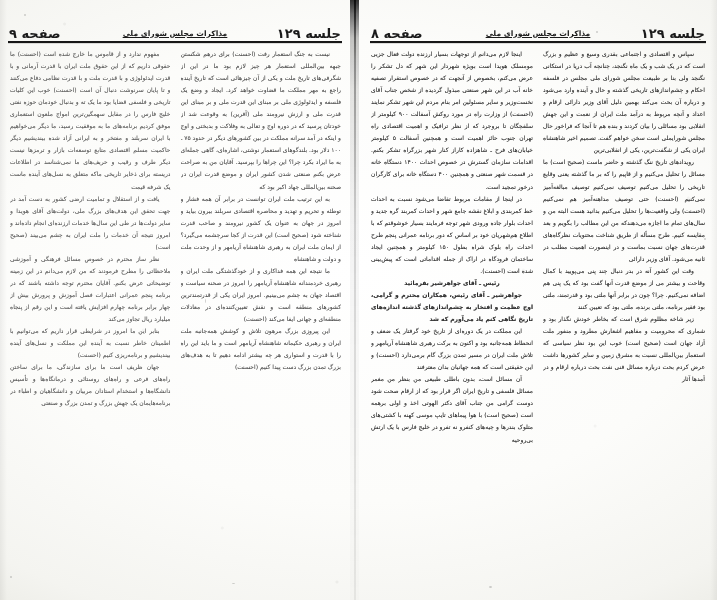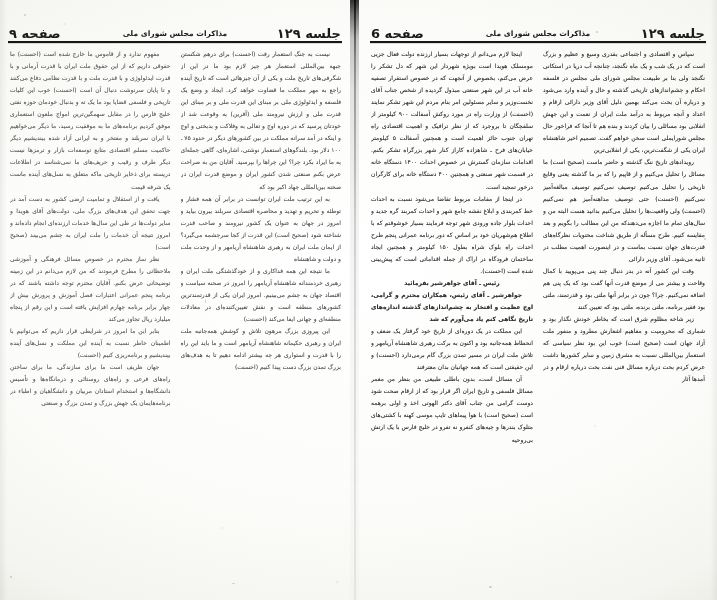--- a/index.html
+++ b/index.html
@@ -55,21 +55,21 @@
 
   
   .runhead{
     position:absolute;top:26px;height:14px;
     display:flex;align-items:center;justify-content:space-between;
     font-size:7.2px;font-weight:bold;color:#1b1b1b;
     letter-spacing:.2px;
   }
   #page-left .runhead{left:9px;right:9px;}
   #page-right .runhead{left:12px;right:12px;}
-  .runhead .rh-center{position:absolute;left:0;right:0;text-align:center;font-size:7.6px;}
+  .runhead .rh-center{position:absolute;left:0;right:0;text-align:center;font-size:7.6px;text-decoration:underline;}
   .runhead .rh-side{font-size:13px;position:relative;z-index:2;}
 
   .rule{
     position:absolute;height:1.6px;background:#171717;top:41px;
     box-shadow:0 .5px 0 rgba(0,0,0,.25);
   }
   #page-left .rule{left:8px;right:8px;}
   #page-right .rule{left:11px;right:11px;}
 
   
@@ -143,21 +143,21 @@
 
 <div id="gutter"></div>
 <div id="gutter2"></div>
 
 <div class="page" id="page-right">
   <div class="edge-r"></div>
 
   <div class="runhead">
     <span class="rh-side">جلسه ۱۲۹</span>
     <span class="rh-center">مذاکرات مجلس شورای ملی</span>
-    <span class="rh-side">صفحه 6</span>
+    <span class="rh-side">صفحه ۸</span>
   </div>
   <div class="rule"></div>
 
   <div class="cols">
     <div class="col col-near">
       <p class="indent">سپاس و اقتصادی و اجتماعی بقدری وسیع و عظیم و بزرگ است که در یک شب و یک ماه نگنجد، چنانچه آب دریا در استکانی نگنجد ولی بنا بر طبیعت مجلس شورای ملی مجلس در فلسفه احکام و چشم‌اندازهای تاریخی گذشته و حال و آینده وارد می‌شود و درباره آن بحث می‌کند بهمین دلیل آقای وزیر دارائی ارقام و اعداد و آنچه مربوط به درآمد ملت ایران از نعمت و این جهش انقلابی بود مسائلی را بیان کردند و بنده هم تا آنجا که فراخور حال مجلس شورایملی است سخن خواهم گفت. تصمیم اخیر شاهنشاه ایران یکی از شگفت‌ترین، یکی از انقلابی‌ترین</p>
       <p class="indent">رویدادهای تاریخ ننگ گذشته و حاضر ماست (صحیح است) ما مسائل را تحلیل می‌کنیم و از قاپیم را که بر ما گذشته یعنی وقایع تاریخی را تحلیل می‌کنیم توصیف نمی‌کنیم توصیف مبالغه‌آمیز نمی‌کنیم (احسنت) حتی توصیف مداهنه‌آمیز هم نمی‌کنیم (احسنت) ولی واقعیت‌ها را تحلیل می‌کنیم بدانید هست البته من و سال‌های تمام ما اجازه می‌دهندکه من این مطالب را بگویم و بعد مقایسه کنیم. طرح مسأله از طریق شناخت محتویات نظرگاه‌های قدرت‌های جهان نسبت بماست و در اینصورت اهمیت مطلب در ثانیه می‌شود. آقای وزیر دارائی</p>
       <p class="indent">وقت این کشور آنه در بدر دنبال چند پنی می‌پویید با کمال وقاحت و بیشتر می از موضع قدرت آنها گفت بود که یک پنی هم اضافه نمی‌کنیم. چرا؟ چون در برابر آنها ملتی بود و قدرتمند، ملتی بود فقیر برنامه، ملتی برنده، ملتی بود که تعیین کنند</p>
       <p class="indent">زیر شاخه مظلوم شرق است که بخاطر خودش نگذار بود و شماری که محرومیت و مفاهیم اشعارش مطرود و منفور ملت آزاد جهان است (صحیح است) خوب این بود نظر سیاسی که استعمار بین‌المللی نسبت به مشرق زمین و سایر کشورها داشت عرض کردم بحث درباره مسائل فنی نفت بحث درباره ارقام و در آمدها آثار</p>
     </div>

